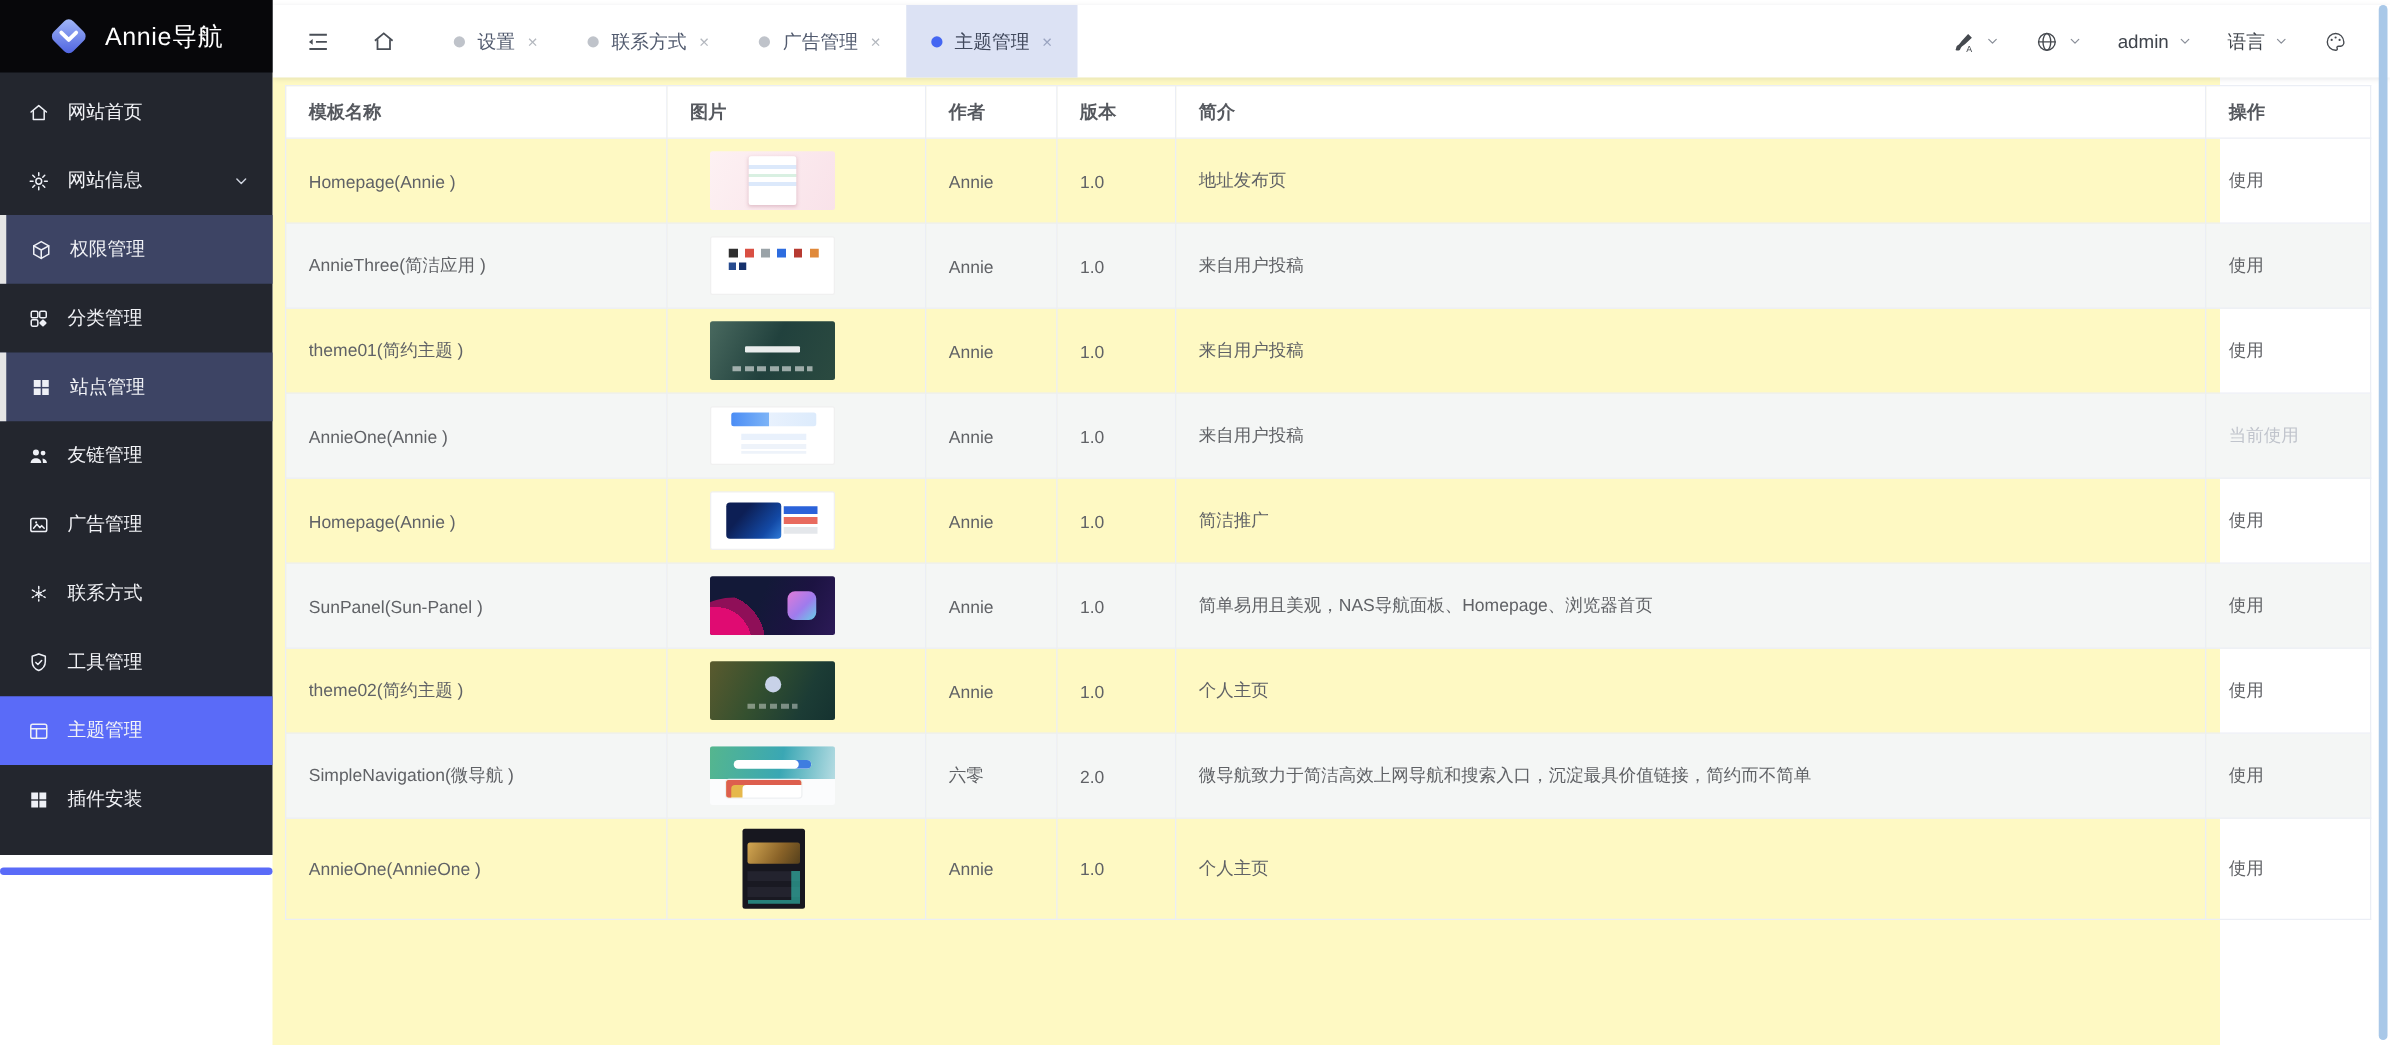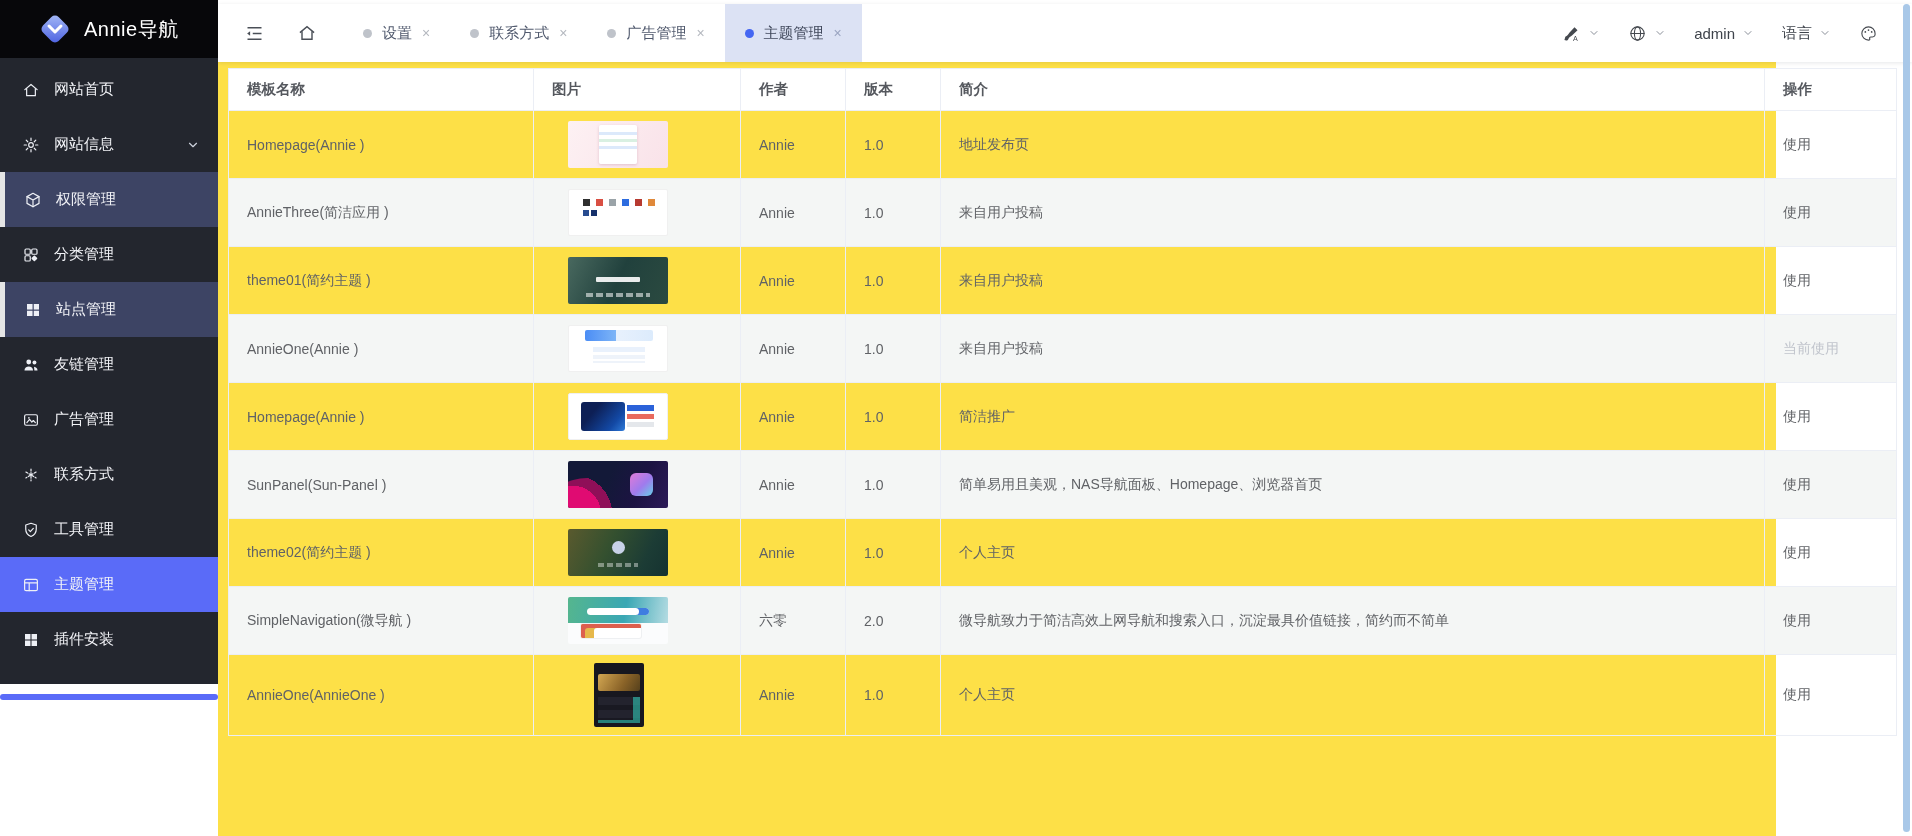--- a/index.html
+++ b/index.html
@@ -36,21 +36,21 @@
   .tab .tab-close{ margin-left:10px; color:#b4b8bf; font-size:14px; line-height:1; }
   .tab.active{ background:#dce2f4; color:#41495c; }
   .tab.active .tab-dot{ background:#4466f2; }
   .tab.active .tab-close{ color:#9aa4c0; }
   .tb-right{ margin-left:auto; display:flex; align-items:center; padding-right:34px; }
   .ctrl{ display:flex; align-items:center; margin-left:28px; cursor:pointer; color:#3e434b; font-size:15px; }
   .ctrl .icon{ width:19px; height:19px; color:#45494f; display:flex; }
   .ctrl .ctrl-chevron{ width:12px; height:12px; margin-left:7px; color:#8a8f99; display:flex; }
 
   
-  .main{ position:absolute; left:218px; top:58px; width:1558px; height:778px; background:#fde047; }
+  .main{ position:absolute; left:218px; top:58px; width:1558px; height:778px; background:#fef9c3; }
   table.grid{ position:absolute; left:10px; top:10px; width:1668px; border-collapse:collapse; font-size:14px; color:#606266; table-layout:fixed; }
   table.grid th, table.grid td{ border:1px solid #ebeef5; text-align:left; padding:0 0 0 18px; }
   table.grid th{ height:42px; font-weight:bold; color:#55585e; font-size:14.5px; background:#fff; }
   table.grid td{ height:67px; }
   tr.stripe td{ background:#f4f6f5;margin-left:26px; }
   td.cell-action span.action{ cursor:pointer; color:#606266;text-align:right; }
   td.cell-action span.action.disabled{ color:#c0c4cc; cursor:default; }
 
   
   .thumb{ width:100px; height:47px; border-radius:2px; position:relative; overflow:hidden; margin:10px 0 10px 16px; }

